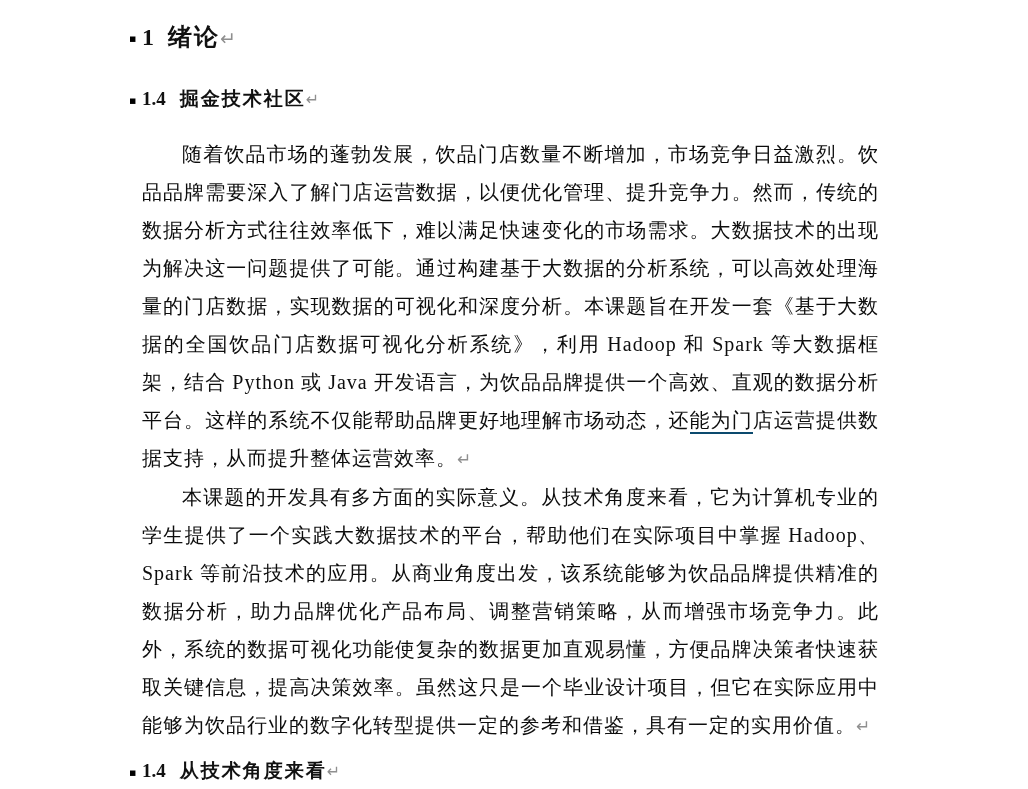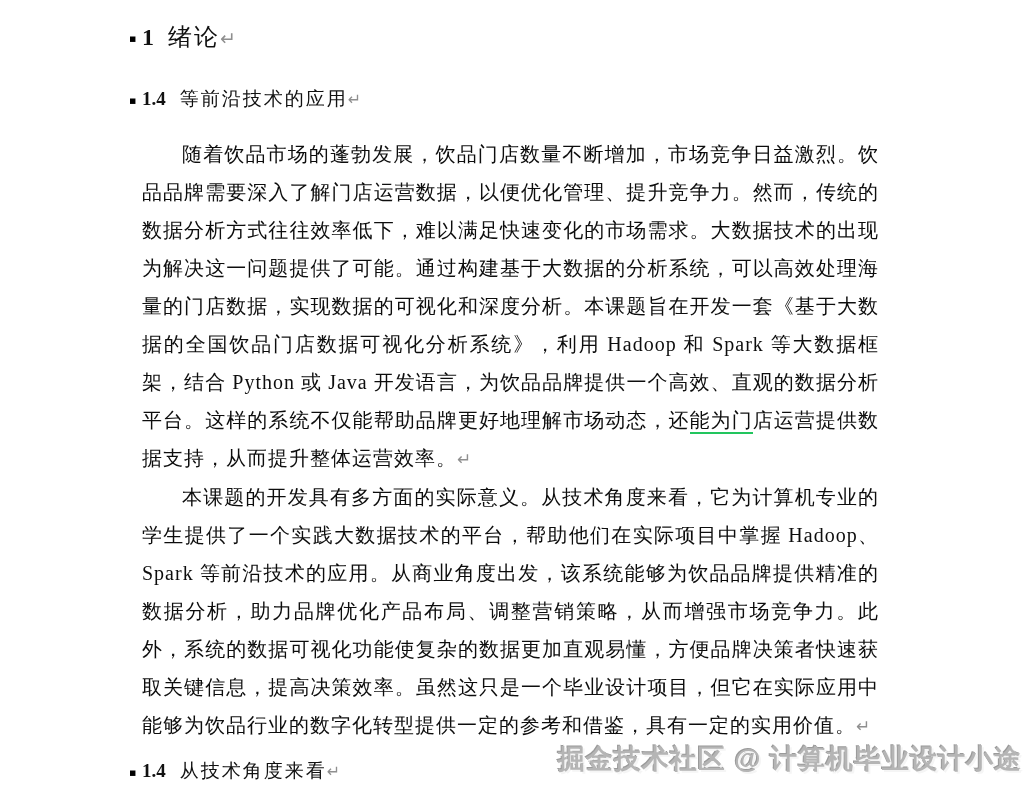--- a/index.html
+++ b/index.html
@@ -42,21 +42,21 @@
   .h-section-bottom {
     margin-top: 12px;
   }
   .h-num {
     font-family: "Liberation Serif", serif;
     font-weight: bold;
     margin-right: 14px;
   }
   .h-title {
     font-family: "Liberation Sans", "DejaVu Sans", sans-serif;
-    font-weight: normal;
+    font-weight: bold;
     letter-spacing: 2px;
   }
   .style-bullet {
     position: absolute;
     left: -13px;
     top: 50%;
     transform: translateY(-42%);
     font-size: 11px;
     line-height: 11px;
     color: #000000;
@@ -70,21 +70,21 @@
     letter-spacing: 1px;
     text-align: justify;
     text-justify: inter-ideograph;
     text-indent: 2em;
     color: #0d0d0d;
   }
   .body-para.first {
     margin-top: 21px;
   }
   .grammar-underline {
-    border-bottom: 2px solid #22c55e;
+    border-bottom: 2px solid #0c4a6e;
     padding-bottom: 1px;
   }
   
   .pilcrow {
     color: #8f8f8f;
     font-weight: normal;
     font-family: "DejaVu Sans", sans-serif;
     letter-spacing: 0;
   }
   .h-chapter .pilcrow { font-size: 19px; }
@@ -105,24 +105,23 @@
   }
 </style>
 </head>
 <body>
 
 <div class="page">
   <div class="content">
 
     <h1 class="h-chapter"><span class="style-bullet">▪</span><span class="h-num">1</span><span class="h-title">绪论</span><span class="pilcrow">↵</span></h1>
 
-    <h2 class="h-section"><span class="style-bullet">▪</span><span class="h-num">1.4</span><span class="h-title">等前沿技术的应用</span><span class="pilcrow">↵</span></h2>
+    <h2 class="h-section"><span class="style-bullet">▪</span><span class="h-num">1.4</span><span class="h-title">掘金技术社区</span><span class="pilcrow">↵</span></h2>
 
     <p class="body-para first"><span>随着饮品市场的蓬勃发展，饮品门店数量不断增加，市场竞争日益激烈。饮品品牌需要深入了解门店运营数据，以便优化管理、提升竞争力。然而，传统的数据分析方式往往效率低下，难以满足快速变化的市场需求。大数据技术的出现为解决这一问题提供了可能。通过构建基于大数据的分析系统，可以高效处理海量的门店数据，实现数据的可视化和深度分析。本课题旨在开发一套《基于大数据的全国饮品门店数据可视化分析系统》，利用 Hadoop 和 Spark 等大数据框架，结合 Python 或 Java 开发语言，为饮品品牌提供一个高效、直观的数据分析平台。这样的系统不仅能帮助品牌更好地理解市场动态，还</span><span class="grammar-underline">能为门</span><span>店运营提供数据支持，从而提升整体运营效率。</span><span class="pilcrow">↵</span></p>
 
     <p class="body-para"><span>本课题的开发具有多方面的实际意义。从技术角度来看，它为计算机专业的学生提供了一个实践大数据技术的平台，帮助他们在实际项目中掌握 Hadoop、Spark 等前沿技术的应用。从商业角度出发，该系统能够为饮品品牌提供精准的数据分析，助力品牌优化产品布局、调整营销策略，从而增强市场竞争力。此外，系统的数据可视化功能使复杂的数据更加直观易懂，方便品牌决策者快速获取关键信息，提高决策效率。虽然这只是一个毕业设计项目，但它在实际应用中能够为饮品行业的数字化转型提供一定的参考和借鉴，具有一定的实用价值。</span><span class="pilcrow">↵</span></p>
 
     <h2 class="h-section h-section-bottom"><span class="style-bullet">▪</span><span class="h-num">1.4</span><span class="h-title">从技术角度来看</span><span class="pilcrow">↵</span></h2>
 
   </div>
 
-  <div class="watermark">掘金技术社区 @ 计算机毕业设计小途</div>
 </div>
 
 </body></html>

